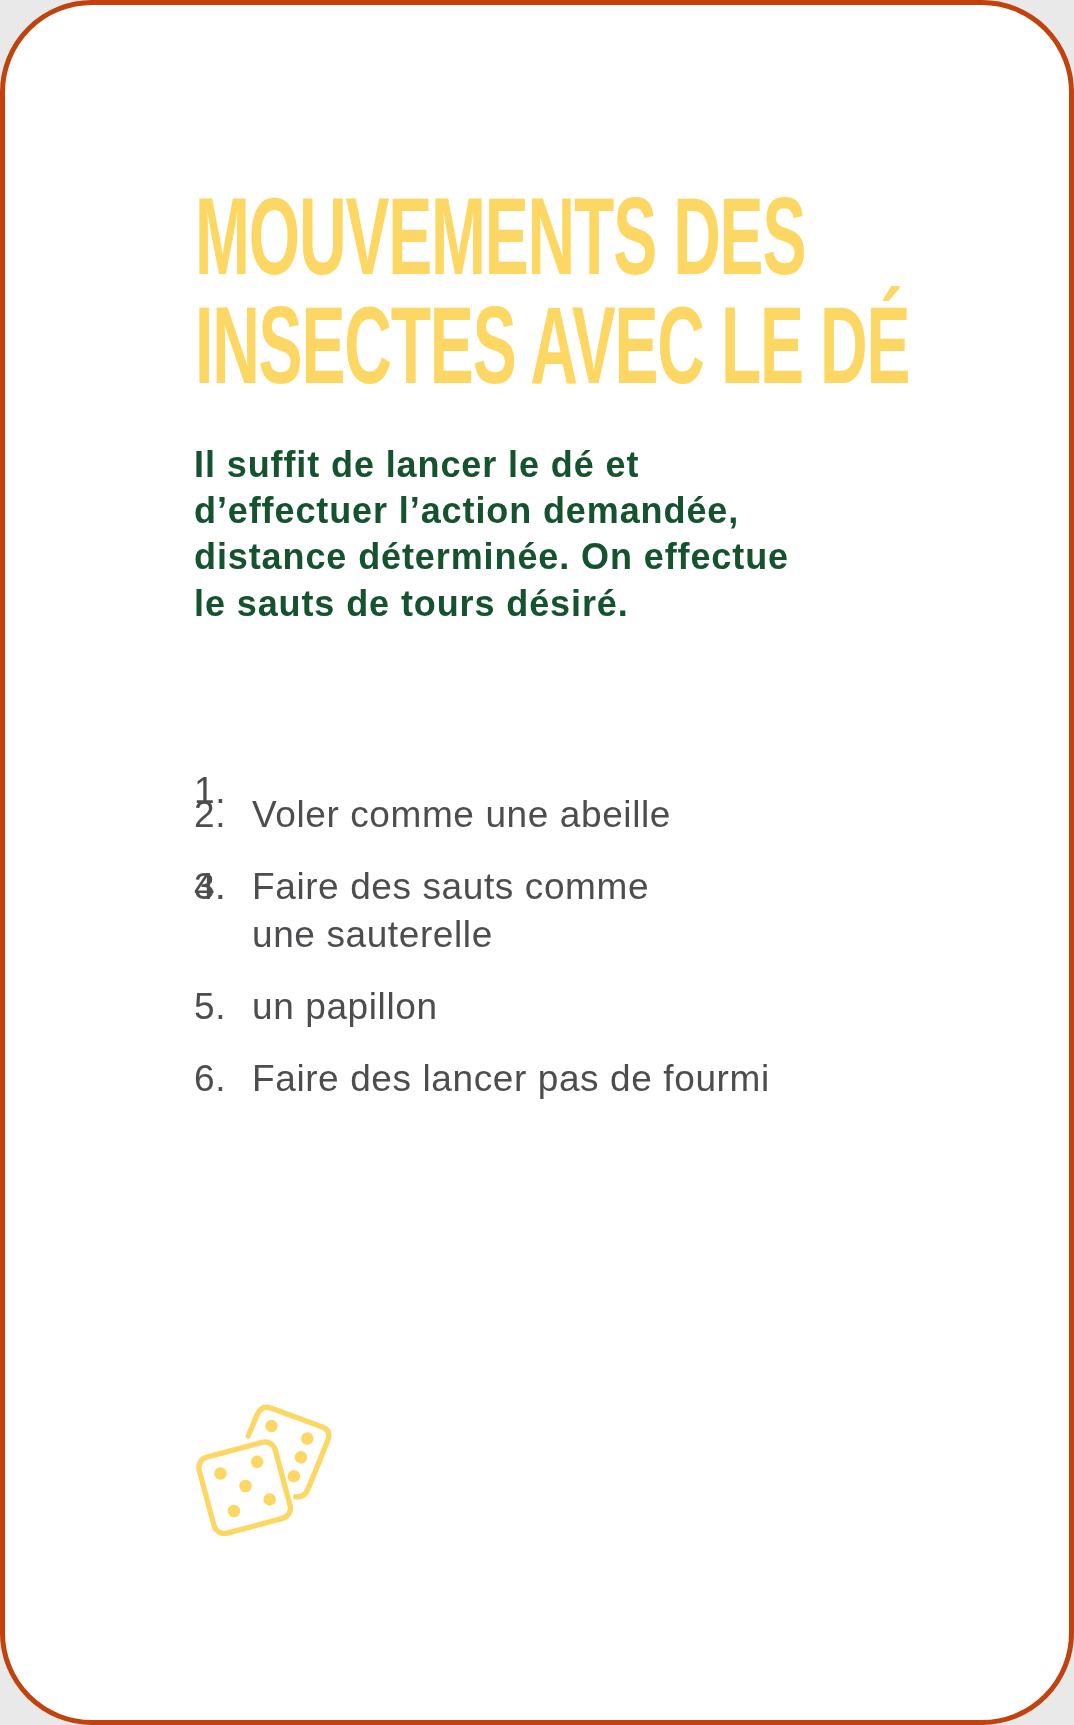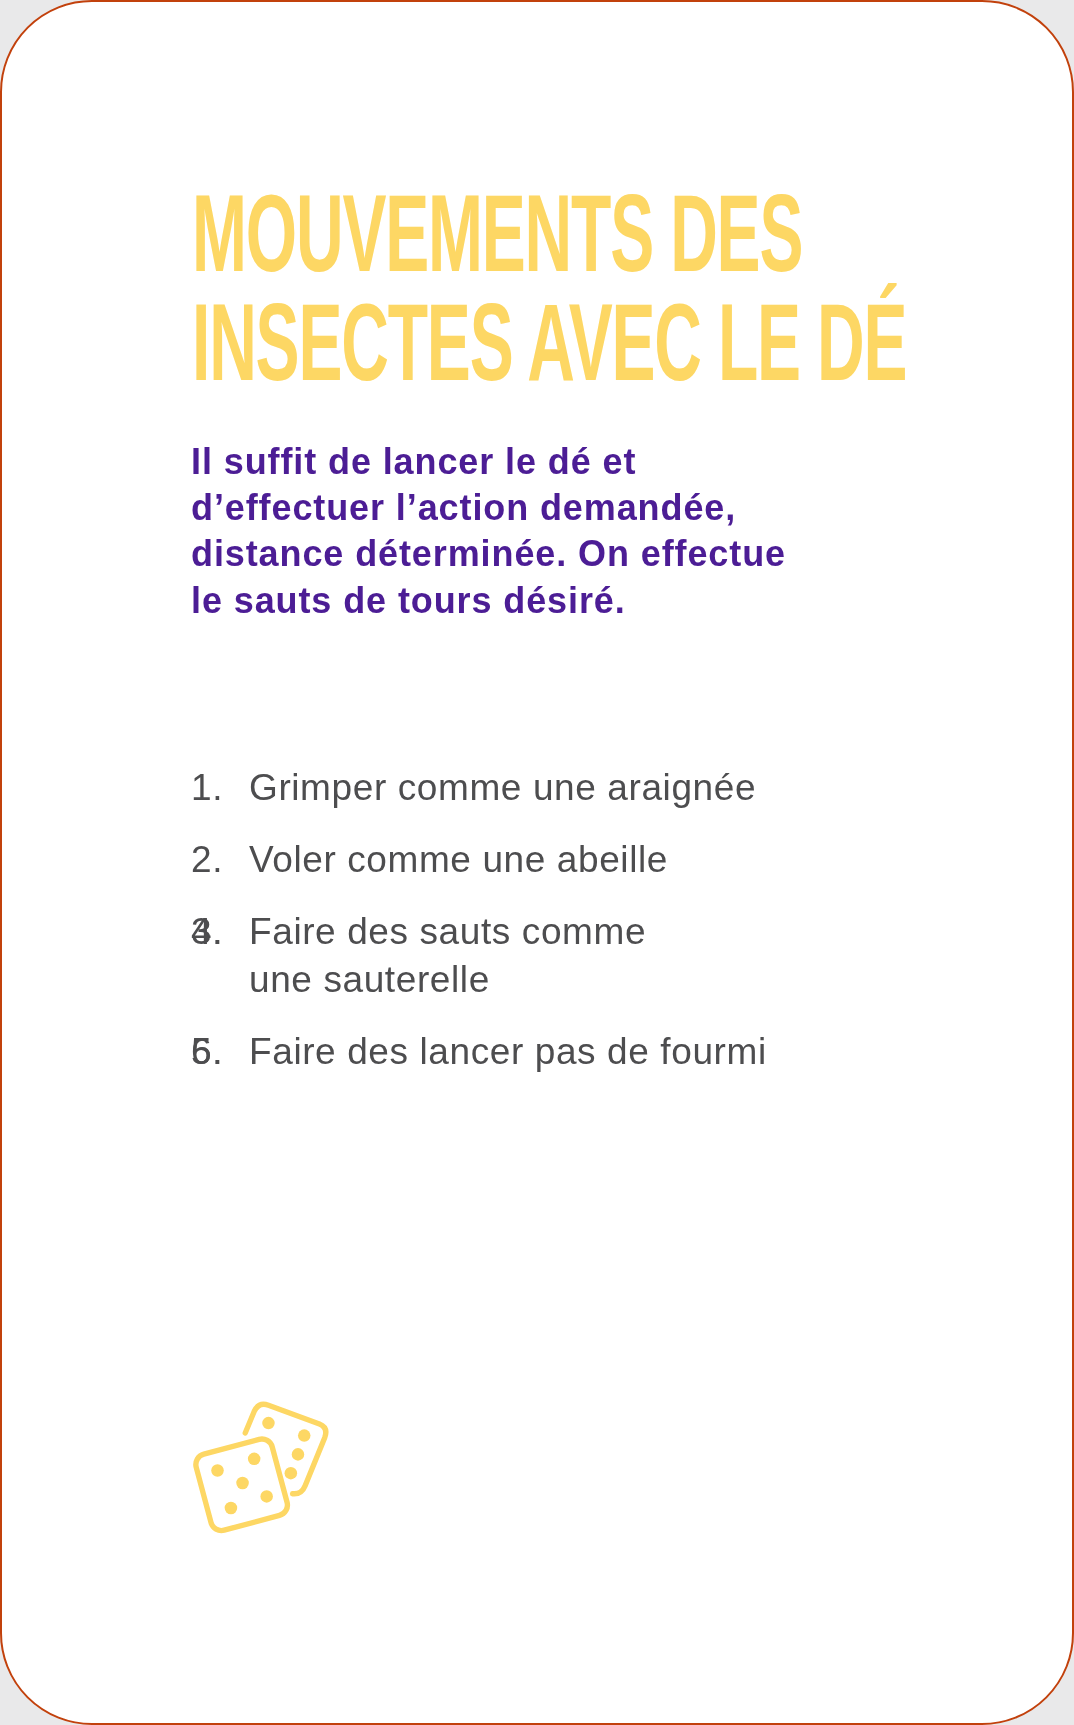--- a/index.html
+++ b/index.html
@@ -13,21 +13,21 @@
     position: relative;
     overflow: hidden;
   }
   .card {
     position: absolute;
     left: 0;
     top: 0;
     width: 1074px;
     height: 1725px;
     box-sizing: border-box;
-    border: 2px solid #c2410c;
+    border: 5px solid #c2410c;
     border-radius: 92px;
     background: #ffffff;
   }
   .title {
     position: absolute;
     left: 190px;
     top: 176px;
     margin: 0;
     color: #FDD764;
     font-family: "Liberation Sans", sans-serif;
@@ -39,21 +39,21 @@
     transform-origin: 0 0;
     transform: scaleX(0.6);
   }
   .title .line { display: block; }
   .intro {
     position: absolute;
     left: 189px;
     top: 437px;
     width: 720px;
     margin: 0;
-    color: #4c1d95;
+    color: #14532d;
     font-family: "Liberation Sans", sans-serif;
     font-weight: 700;
     font-size: 36px;
     line-height: 46.2px;
     letter-spacing: 0.9px;
   }
   .intro .line { display: block; white-space: nowrap; }
   .steps {
     position: absolute;
     left: 189px;
@@ -100,43 +100,41 @@
   <p class="intro">
     <span class="line">Il suffit de lancer le dé et</span>
     <span class="line">d’effectuer l’action demandée,</span>
     <span class="line">distance déterminée. On effectue</span>
     <span class="line">le sauts de tours désiré.</span>
   </p>
 
   <ol class="steps">
     <li class="step">
       <span class="num">1.</span>
-      <span class="text">
-        <span class="line">Grimper comme une araignée</span>
-      </span>
     </li>
     <li class="step">
       <span class="num">2.</span>
       <span class="text">
         <span class="line">Voler comme une abeille</span>
       </span>
     </li>
     <li class="step">
       <span class="num">3.</span>
     </li>
     <li class="step">
       <span class="num">4.</span>
       <span class="text">
         <span class="line">Faire des sauts comme</span>
         <span class="line">une sauterelle</span>
       </span>
     </li>
     <li class="step">
       <span class="num">5.</span>
       <span class="text">
+        <span class="line">un papillon</span>
       </span>
     </li>
     <li class="step">
       <span class="num">6.</span>
       <span class="text">
         <span class="line">Faire des lancer pas de fourmi</span>
       </span>
     </li>
   </ol>
 

